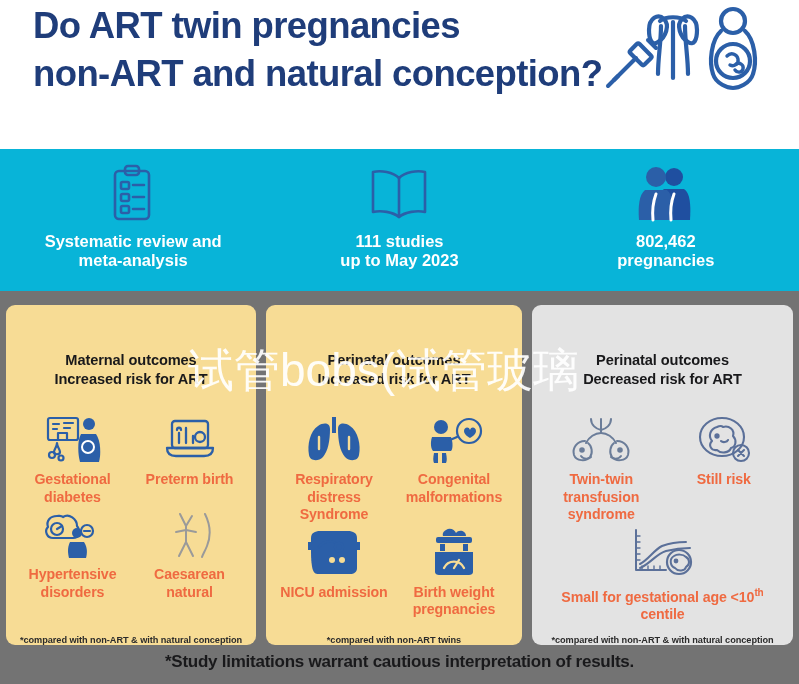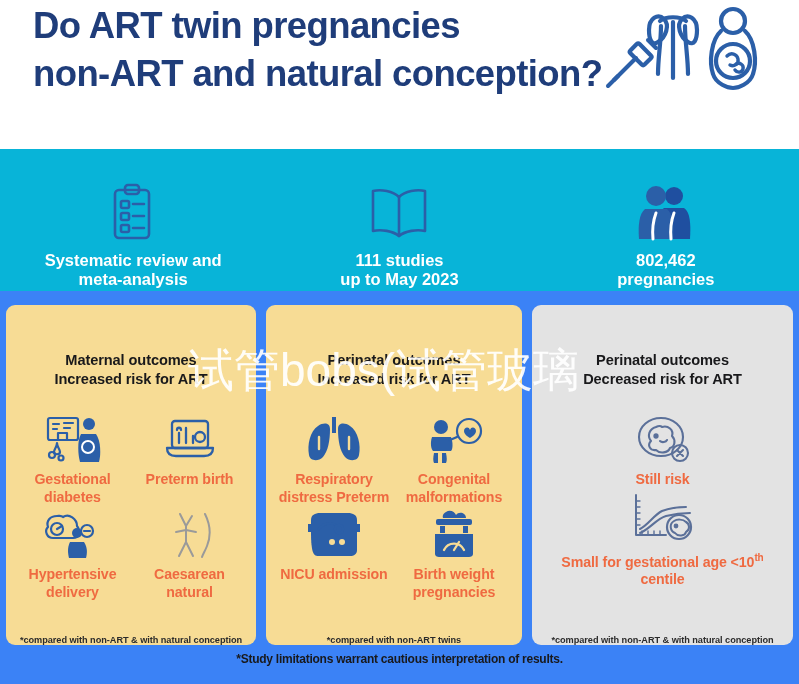--- a/index.html
+++ b/index.html
@@ -2,35 +2,35 @@
 <html><head>
 <meta charset="utf-8">
 <style>
   html,body{margin:0;padding:0;}
   body{
     width:799px;height:684px;
     background:#ffffff;
     font-family:"Liberation Sans","DejaVu Sans",sans-serif;
     overflow:hidden;position:relative;
   }
-  #root{position:relative;width:799px;height:684px;background:#3b82f6;}
+  #root{position:relative;width:799px;height:684px;background:#737373;}
 
   
   .header{position:absolute;left:0;top:0;width:799px;height:149px;background:#fff;}
   .title{
     position:absolute;left:33px;top:2px;width:570px;
     font-size:36.5px;line-height:48px;font-weight:bold;
     color:#1f3d7a;letter-spacing:-0.6px;
   }
   .title .ln{display:block;white-space:nowrap;}
   .header-icons{position:absolute;left:592px;top:4px;width:180px;height:92px;}
 
   
   .band{position:absolute;left:0;top:149px;width:799px;height:142px;background:#08b4d8;}
-  .band-inner{display:flex;width:799px;height:158px;align-items:center;}
+  .band-inner{display:flex;width:799px;height:158px;}
   .band-col{flex:1;display:flex;flex-direction:column;align-items:center;justify-content:flex-start;padding-top:13px;box-sizing:border-box;}
   .band-ico{height:62px;display:flex;align-items:center;justify-content:center;}
   .band-txt{margin-top:8px;text-align:center;color:#fff;font-weight:bold;font-size:16.5px;line-height:19px;}
 
   
   .panels{position:absolute;left:0;top:305px;width:799px;height:340px;display:flex;gap:10px;padding:0 6px;box-sizing:border-box;}
   .panel{position:relative;border-radius:9px;box-sizing:border-box;padding:14px 8px 16px 8px;}
   .panel.p1{flex:0 0 250px;background:#f7dc95;}
   .panel.p2{flex:0 0 256px;background:#f7dc95;}
   .panel.p3{flex:1 1 auto;background:#e3e3e3;}
@@ -53,21 +53,21 @@
   .item-lbl sup{font-size:10px;vertical-align:super;margin-top:36px;}
 
   .panel-note{
     position:absolute;left:0;bottom:0;width:100%;text-align:center;
     font-size:9.2px;font-weight:bold;color:#2b2b2b;letter-spacing:-0.05px;
   }
 
   
   .footer{
     position:absolute;left:0;top:652px;width:799px;text-align:center;
-    font-size:12px;font-weight:bold;color:#19191b;letter-spacing:-0.25px;
+    font-size:17px;font-weight:bold;color:#19191b;letter-spacing:-0.25px;
   }
 
   
   .watermark{
     position:absolute;left:188px;top:344px;
     font-size:46px;line-height:52px;font-weight:400;
     color:rgba(255,255,255,0.92);white-space:nowrap;
     pointer-events:none;letter-spacing:0px;
   }
 
@@ -212,21 +212,21 @@
               <circle cx="14" cy="19" r="6"></circle>
               <path d="M14 19 L19 16"></path>
               <g fill="#2b5fa8" stroke="none">
                 <circle cx="34" cy="23" r="5"></circle>
                 <path d="M27 32 C24 38 25 44 26 48 H43 C44 44 45 38 41 32 Z"></path>
               </g>
               <circle cx="44" cy="21" r="6"></circle>
               <path d="M41 21 L47 21"></path>
             </svg>
           </div>
-          <div class="item-lbl">Hypertensive delivery</div>
+          <div class="item-lbl">Hypertensive disorders</div>
         </div>
 
         <div class="item">
           <div class="item-ico">
             <svg width="52" height="48" viewBox="0 0 52 48" fill="none" stroke="#9a9a9a" stroke-width="2" stroke-linecap="round" stroke-linejoin="round">
               <path d="M16 4 L22 16 L28 6"></path>
               <path d="M22 16 V32"></path>
               <path d="M22 32 L15 46 M22 32 L29 46"></path>
               <path d="M12 22 L22 20 L32 22"></path>
               <path d="M41 4 C46 14 47 26 43 36 C41 41 39 44 38 47"></path>
@@ -253,21 +253,21 @@
                 <path d="M26 2 h4 v16 h-4 z"></path>
                 <path d="M24 14 C24 26 22 36 17 42 C12 47 4 46 3 40 C1 30 4 16 12 11 C18 7 24 8 24 14 Z"></path>
                 <path d="M32 14 C32 26 34 36 39 42 C44 47 52 46 53 40 C55 30 52 16 44 11 C38 7 32 8 32 14 Z"></path>
               </g>
               <g stroke="#f7dc95" stroke-width="2.4" stroke-linecap="round">
                 <path d="M13 22 V34"></path>
                 <path d="M43 22 V34"></path>
               </g>
             </svg>
           </div>
-          <div class="item-lbl">Respiratory distress Preterm</div>
+          <div class="item-lbl">Respiratory distress Syndrome</div>
         </div>
 
         <div class="item">
           <div class="item-ico">
             <svg width="58" height="48" viewBox="0 0 58 48">
               <g fill="#2b5fa8">
                 <circle cx="16" cy="12" r="7"></circle>
                 <path d="M7 22 C5 28 6 34 8 36 H26 C28 34 28 27 26 22 Z"></path>
                 <path d="M9 38 C8 43 8 46 9 48 H13 C13 44 13 41 13 38 Z"></path>
                 <path d="M21 38 C22 43 22 46 21 48 H17 C17 44 17 41 17 38 Z"></path>
@@ -326,20 +326,36 @@
       <div class="panel-note">*compared with non-ART twins</div>
     </div>
 
     <div class="panel p3">
       <div class="panel-title">
         <span class="ln">Perinatal outcomes</span>
         <span class="ln">Decreased risk for ART</span>
       </div>
       <div class="items">
 
+        <div class="item">
+          <div class="item-ico">
+            <svg width="68" height="46" viewBox="0 0 68 46" fill="none" stroke="#6b7d99" stroke-width="2" stroke-linecap="round" stroke-linejoin="round">
+              <path d="M34 2 V16"></path>
+              <path d="M34 16 C28 16 22 20 19 26 M34 16 C40 16 46 20 49 26"></path>
+              <path d="M24 2 C24 8 29 12 34 13 M44 2 C44 8 39 12 34 13"></path>
+              <path d="M18 24 C10 24 5 31 7 38 C9 44 19 45 23 40 C26 36 25 29 21 26"></path>
+              <path d="M50 24 C58 24 63 31 61 38 C59 44 49 45 45 40 C42 36 43 29 47 26"></path>
+              <circle cx="15" cy="33" r="1.8" fill="#6b7d99"></circle>
+              <circle cx="53" cy="33" r="1.8" fill="#6b7d99"></circle>
+              <path d="M14 39 C17 43 22 42 24 40"></path>
+              <path d="M54 39 C51 43 46 42 44 40"></path>
+            </svg>
+          </div>
+          <div class="item-lbl">Twin-twin transfusion syndrome</div>
+        </div>
 
         <div class="item">
           <div class="item-ico">
             <svg width="54" height="48" viewBox="0 0 54 48" fill="none" stroke="#5b7099" stroke-width="2.1" stroke-linecap="round" stroke-linejoin="round">
               <ellipse cx="25" cy="22" rx="22" ry="19"></ellipse>
               <path d="M20 12 C13 14 11 21 15 26 C11 30 14 36 20 35 C24 39 32 38 34 33 C39 32 40 25 36 21 C38 15 32 10 26 12 C24 10 22 11 20 12 Z"></path>
               <circle cx="20" cy="21" r="1.6" fill="#5b7099"></circle>
               <path d="M24 26 C26 28 30 27 31 25"></path>
               <circle cx="44" cy="38" r="8"></circle>
               <path d="M41 35 L47 41 M47 35 L41 41"></path>

